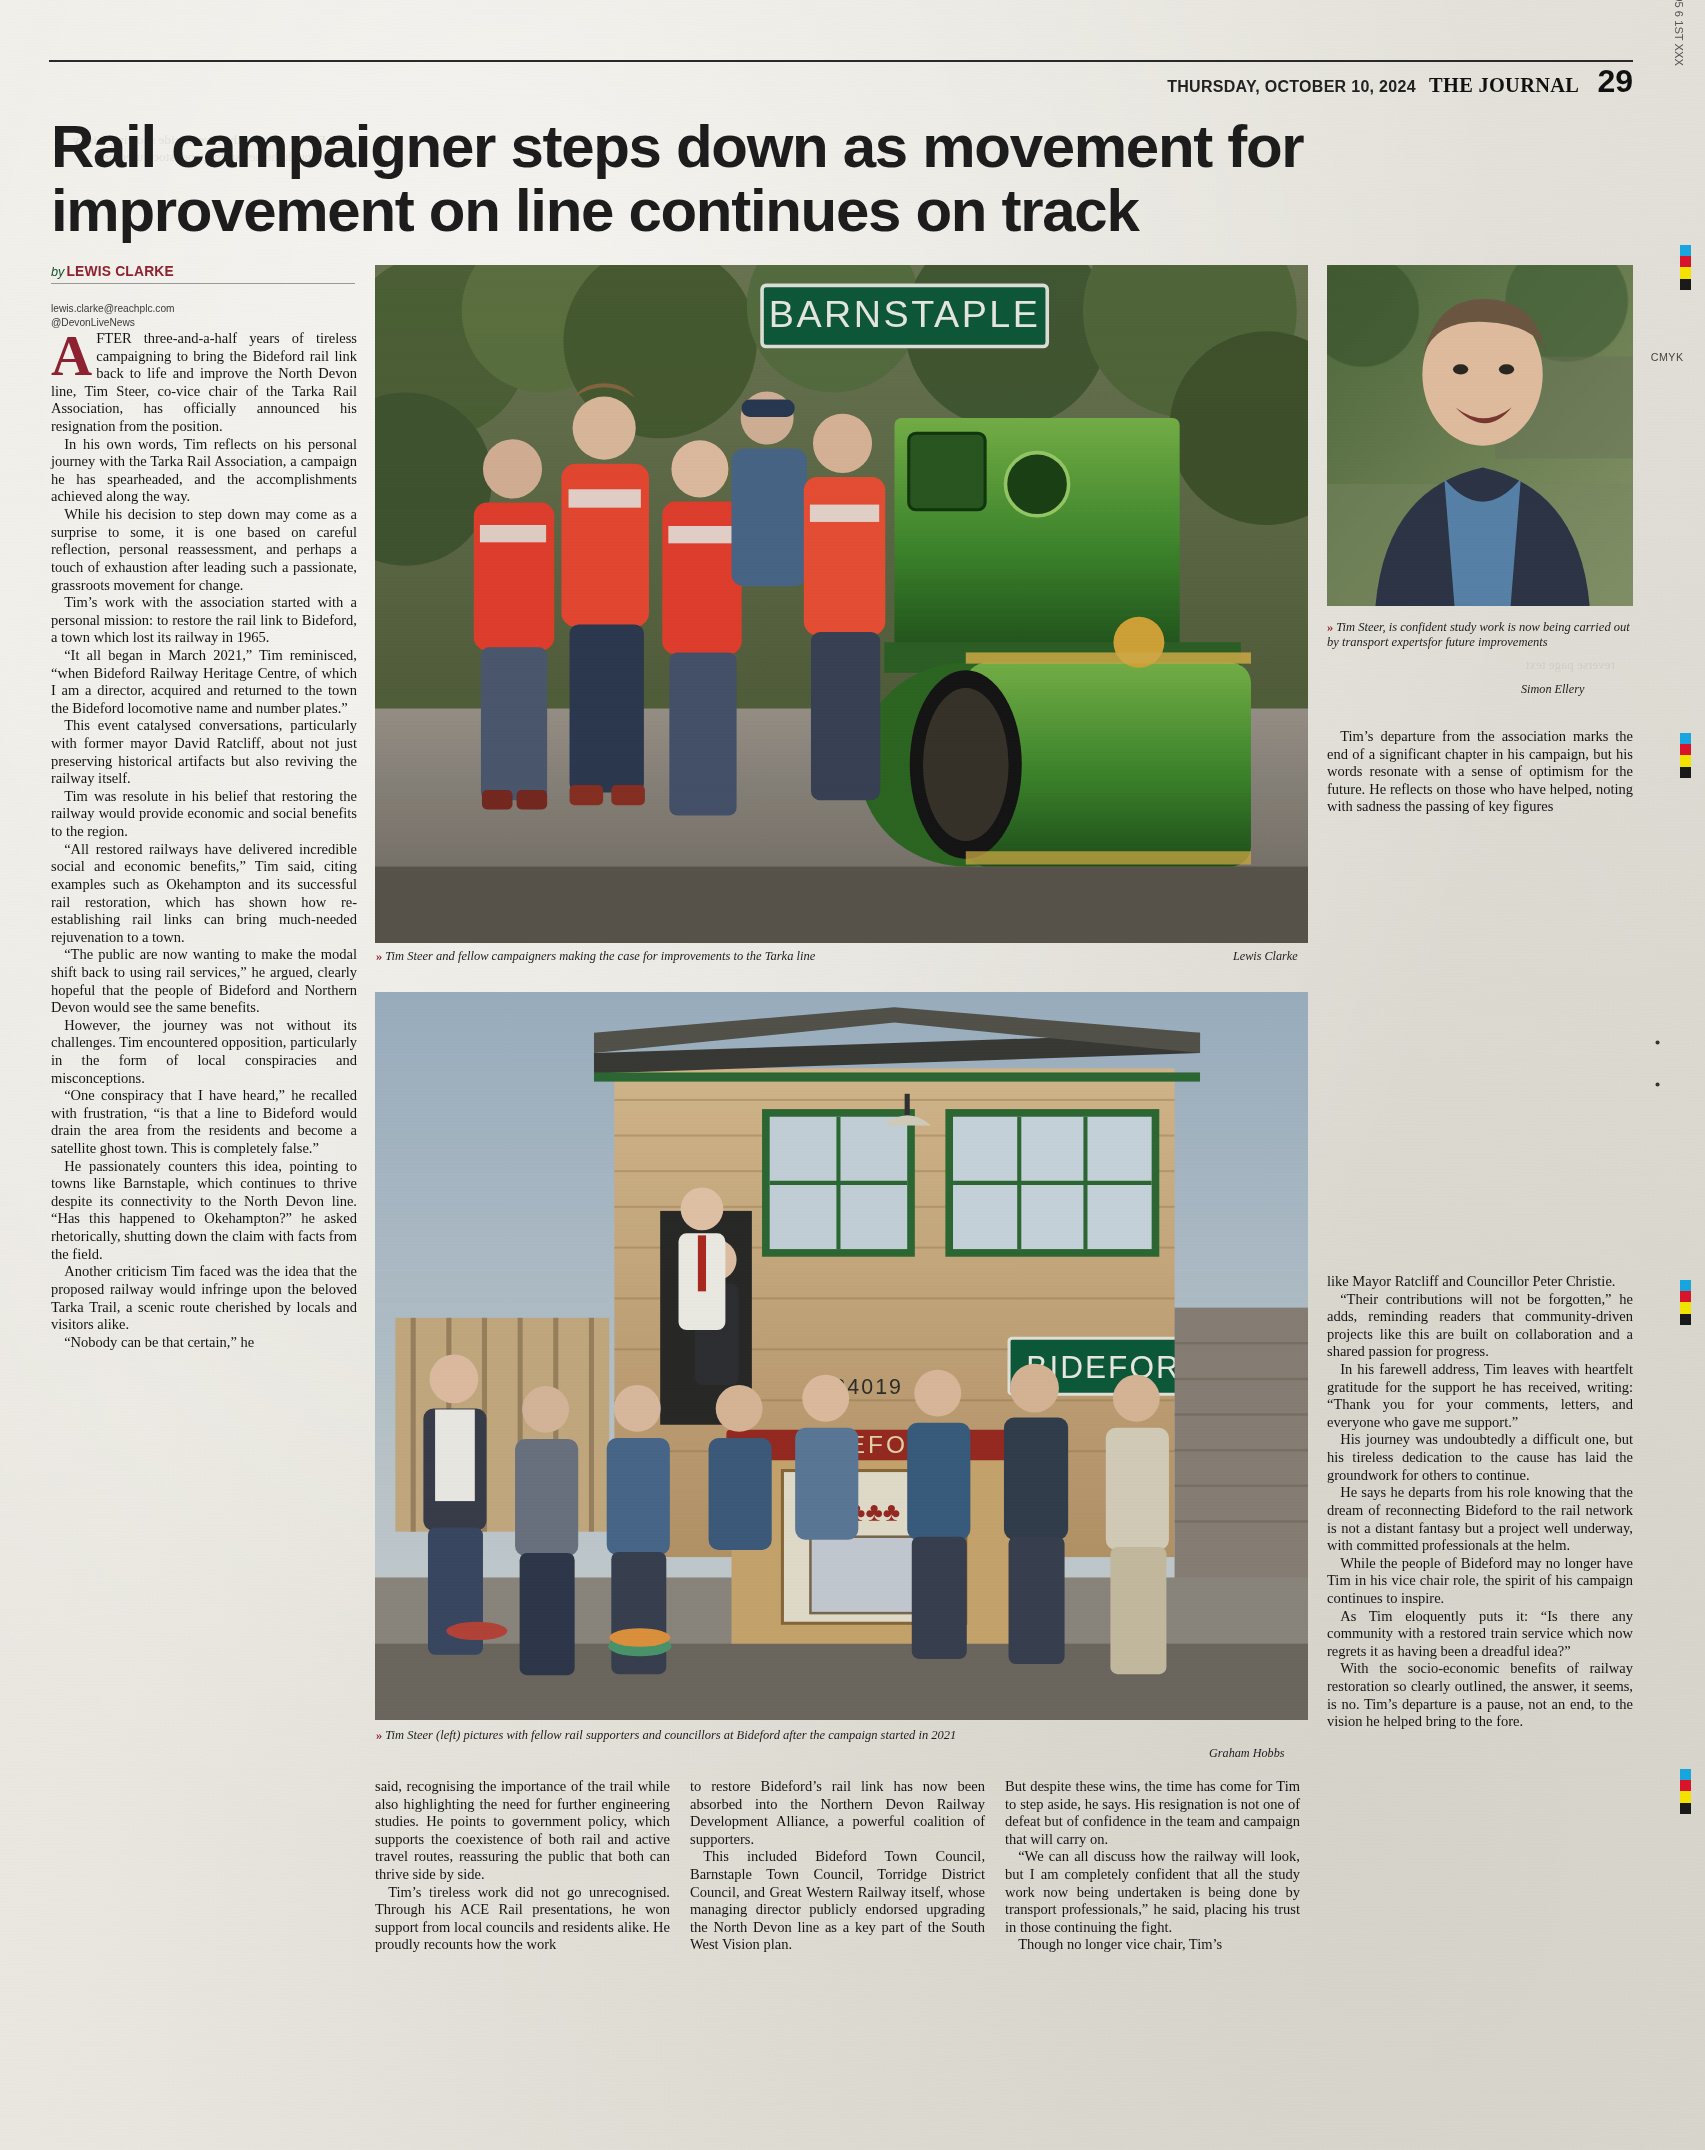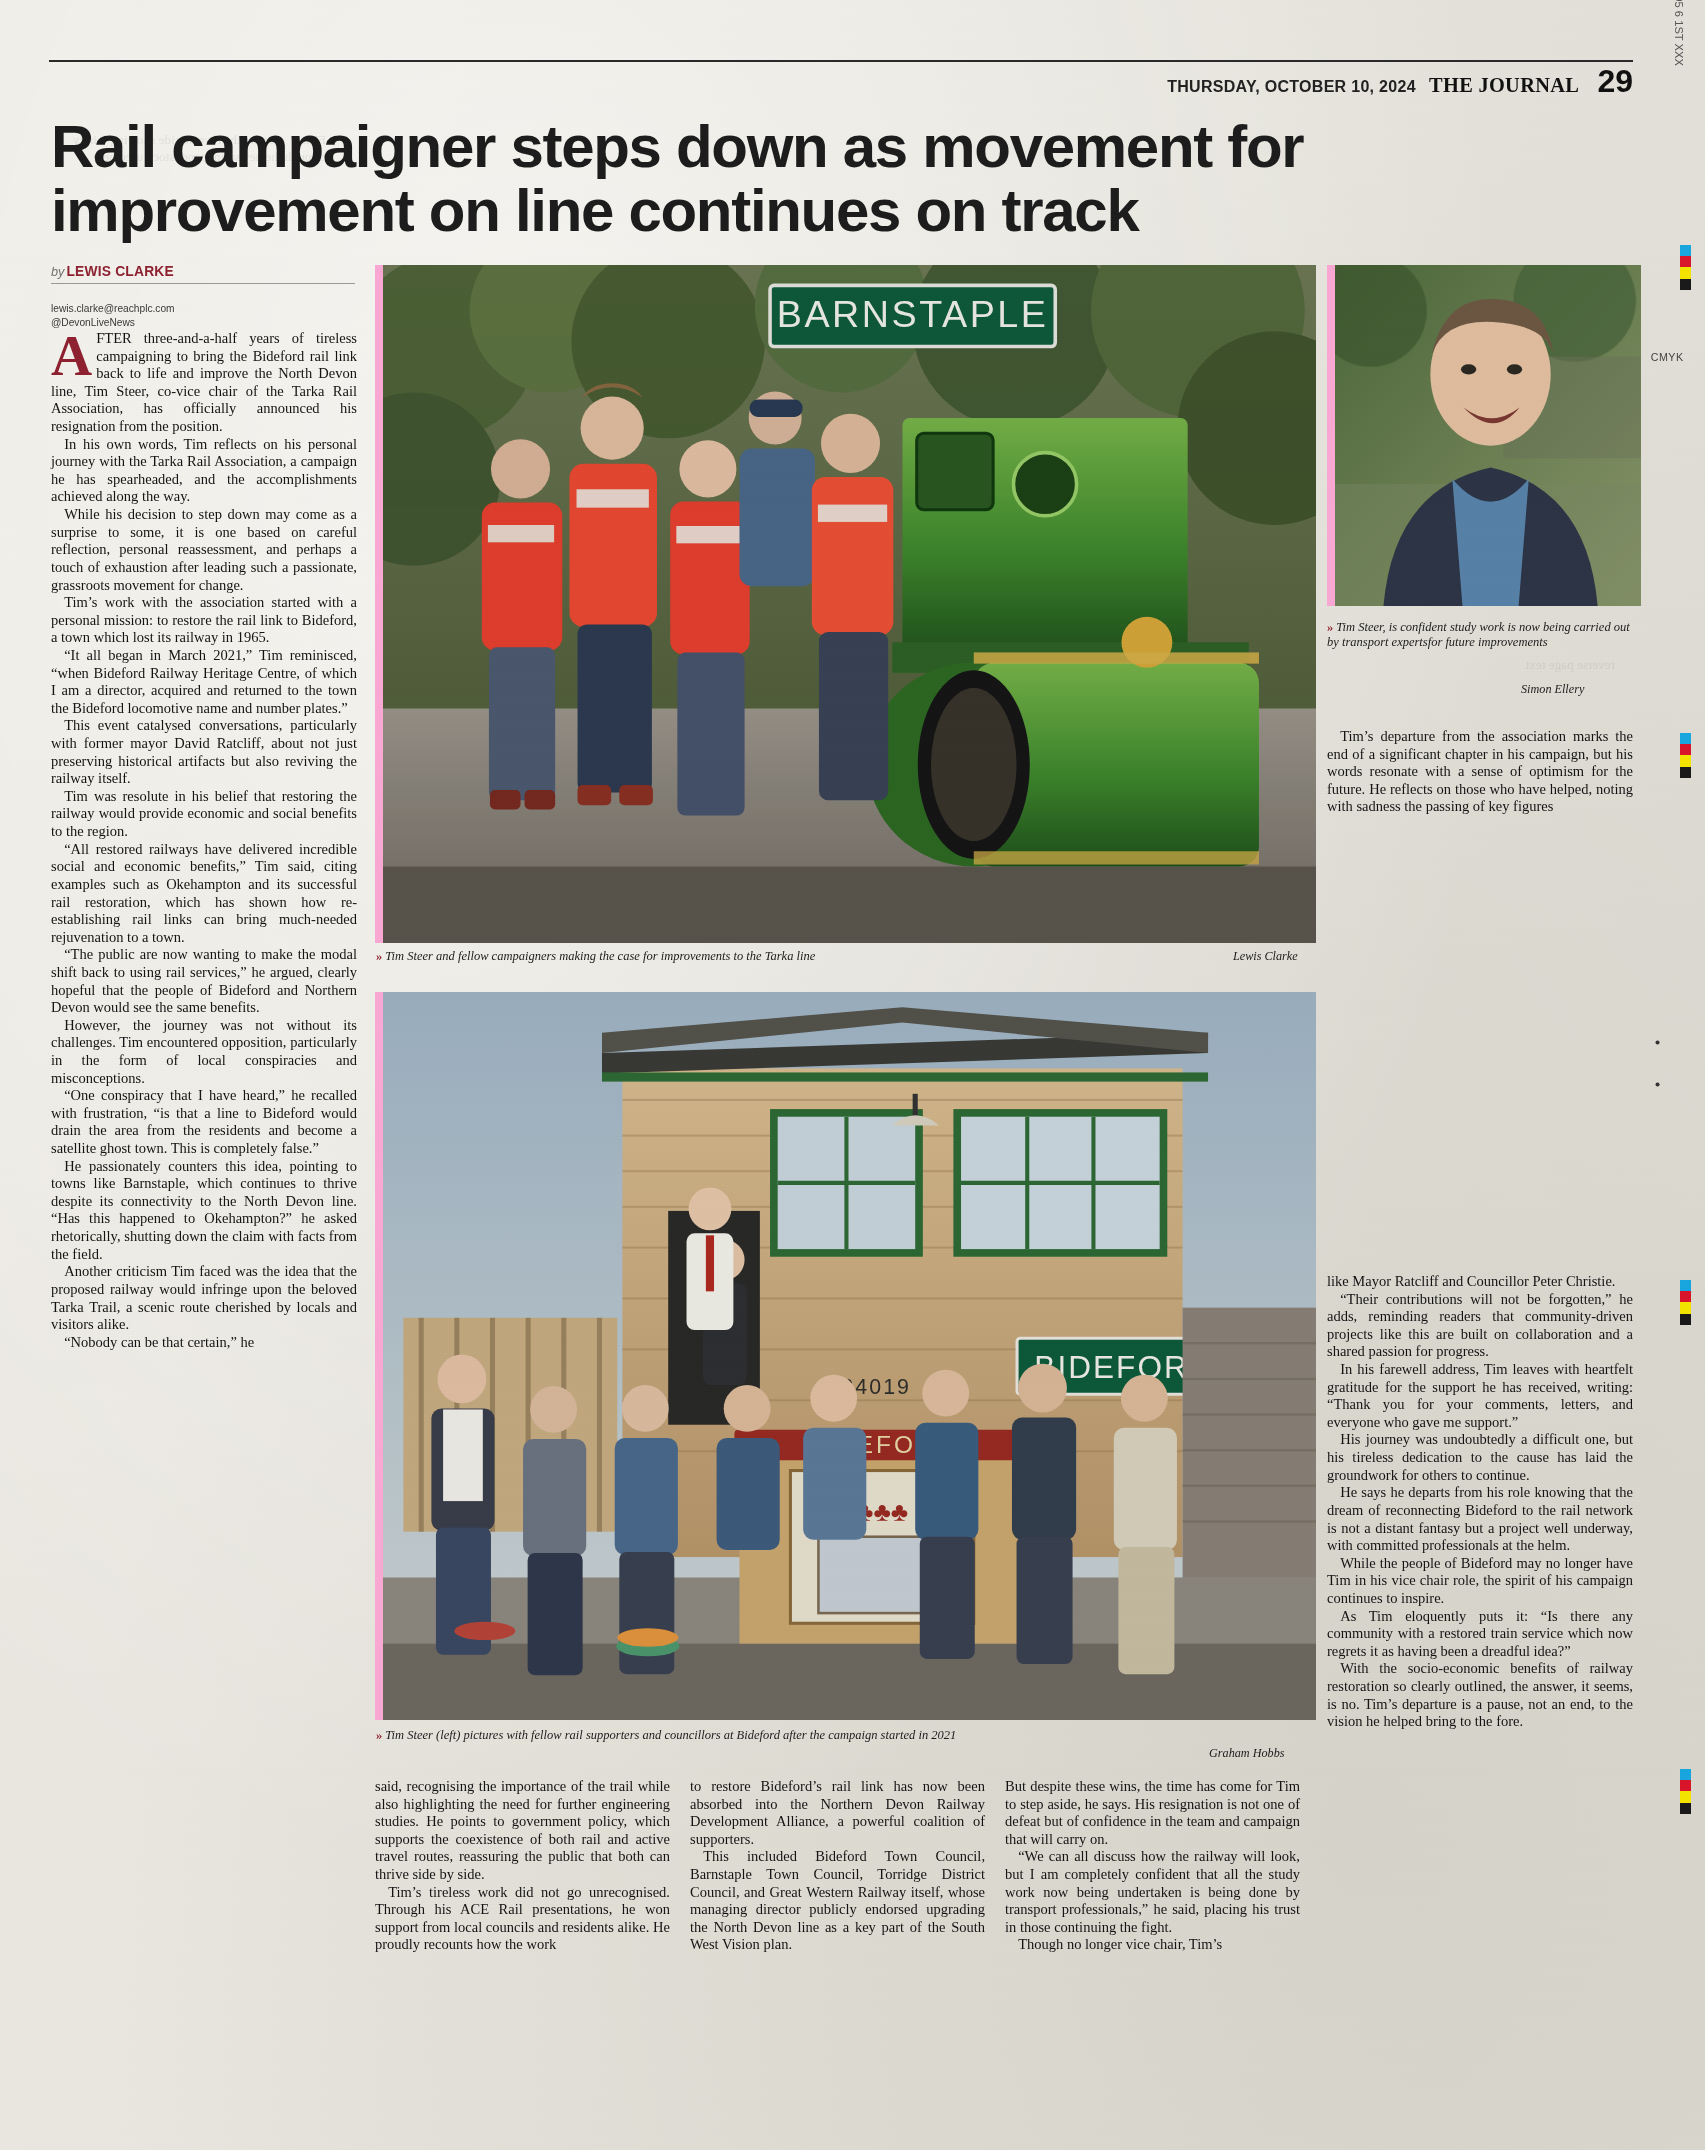--- a/index.html
+++ b/index.html
@@ -87,21 +87,21 @@
   }
 
   
   .byline {
     position: absolute;
     left: 51px; top: 264px; width: 306px;
   }
   .byline .by {
     font-family: "Liberation Sans", sans-serif;
     font-size: 12.7px;
-    color: #737373;
+    color: #14532d;
     font-style: italic;
   }
   .byline .name {
     font-family: "Liberation Sans", sans-serif;
     font-size: 13.8px;
     font-weight: 700;
     color: #8e2230;
     letter-spacing: 0.2px;
   }
   .byline-rule {
@@ -149,21 +149,20 @@
   #colb3 { left: 1005px; top: 1778px; width: 295px; }
   
   #colr1 { left: 1327px; top: 728px; width: 306px; }
   #colr2 { left: 1327px; top: 1273px; width: 306px; }
 
   
   .photo {
     position: absolute;
     overflow: hidden;
     background: #f9a8d4;
-    padding-left: 8px;
   }
   .cap {
     position: absolute;
     font-family: "Liberation Serif", serif;
     font-style: italic;
     font-size: 12.5px;
     color: #1c1c1c;
     line-height: 1.2;
   }
   .cap .arrow {

